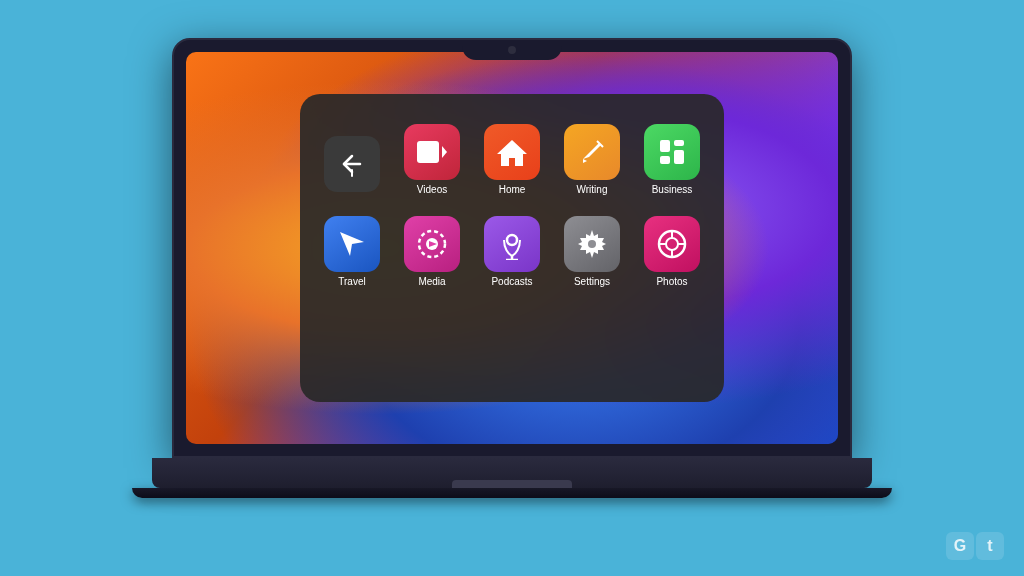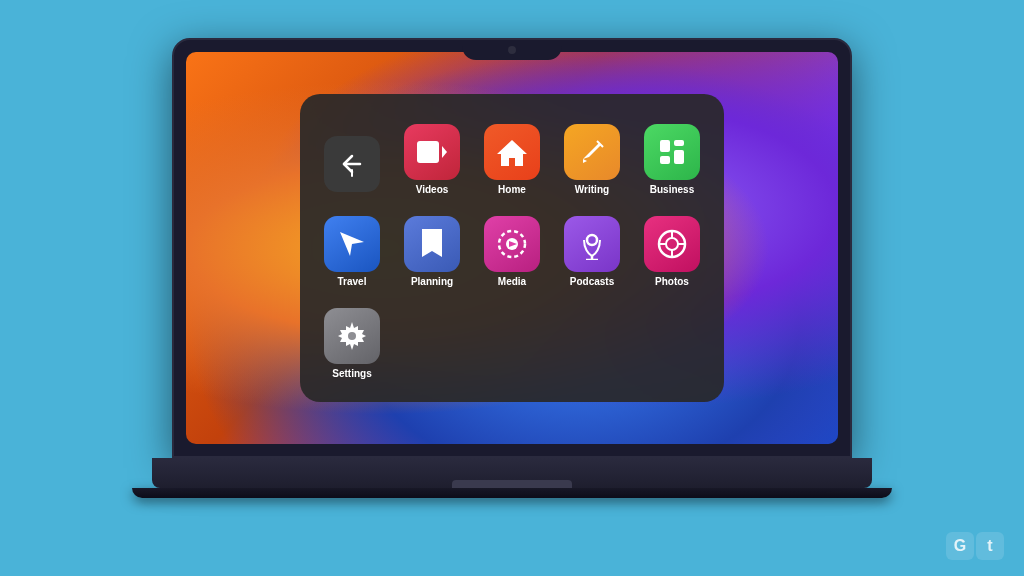--- a/index.html
+++ b/index.html
@@ -113,21 +113,21 @@
       margin-bottom: 4px;
       font-size: 26px;
       flex-shrink: 0;
     }
 
     .app-label {
       font-family: -apple-system, 'Helvetica Neue', Arial, sans-serif;
       font-size: 10px;
       color: #ffffff;
       text-align: center;
-      font-weight: 700;
+      font-weight: 400;
       line-height: 1.2;
     }
 
     
     .back-btn {
       background: #3a3a3a;
       border-radius: 13px;
     }
 
     
@@ -276,28 +276,20 @@
 
           <div class="app-item">
             <div class="app-icon icon-travel">
               <svg width="32" height="32" viewBox="0 0 32 32" fill="white">
                 <path d="M4 4 L14 28 L16 16 L28 14Z"></path>
               </svg>
             </div>
             <span class="app-label">Travel</span>
           </div>
 
-          <div class="app-item">
-            <div class="app-icon icon-planning">
-              <svg width="28" height="34" viewBox="0 0 28 34" fill="white">
-                <path d="M4 2 L24 2 L24 30 L14 24 L4 30 Z" rx="2"></path>
-              </svg>
-            </div>
-            <span class="app-label">Planning</span>
-          </div>
 
           <div class="app-item">
             <div class="app-icon icon-media">
               <svg width="32" height="32" viewBox="0 0 32 32" fill="none">
                 <circle cx="16" cy="16" r="13" stroke="white" stroke-width="2.5" stroke-dasharray="4 3"></circle>
                 <circle cx="16" cy="16" r="6" fill="white"></circle>
                 <polygon points="13,13 13,19 21,16" fill="#e040a8"></polygon>
               </svg>
             </div>
             <span class="app-label">Media</span>
@@ -309,45 +301,45 @@
                 <circle cx="16" cy="12" r="5" stroke="white" stroke-width="2.5" fill="none"></circle>
                 <path d="M8 12 C8 20 12 26 16 28 C20 26 24 20 24 12" stroke="white" stroke-width="2" fill="none"></path>
                 <line x1="16" y1="28" x2="16" y2="32" stroke="white" stroke-width="2.5"></line>
                 <line x1="10" y1="32" x2="22" y2="32" stroke="white" stroke-width="2.5"></line>
               </svg>
             </div>
             <span class="app-label">Podcasts</span>
           </div>
 
           <div class="app-item">
-            <div class="app-icon icon-photos">
-              <svg width="32" height="32" viewBox="0 0 32 32" fill="none">
-                <circle cx="16" cy="16" r="13" stroke="white" stroke-width="2.5" fill="none"></circle>
-                <circle cx="16" cy="16" r="6" stroke="white" stroke-width="2" fill="none"></circle>
-
-                <line x1="16" y1="3" x2="16" y2="10" stroke="white" stroke-width="2"></line>
-                <line x1="16" y1="22" x2="16" y2="29" stroke="white" stroke-width="2"></line>
-                <line x1="3" y1="16" x2="10" y2="16" stroke="white" stroke-width="2"></line>
-                <line x1="22" y1="16" x2="29" y2="16" stroke="white" stroke-width="2"></line>
-              </svg>
-            </div>
-            <span class="app-label">Photos</span>
-          </div>
-
-          <div class="app-item">
             <div class="app-icon icon-settings">
               <svg width="32" height="32" viewBox="0 0 32 32" fill="white">
                 <circle cx="16" cy="16" r="5"></circle>
                 <path d="M16 2 L18 8 L22 6 L22 10 L28 10 L26 14 L30 16 L26 18 L28 22 L22 22 L22 26 L18 24 L16 30 L14 24 L10 26 L10 22 L4 22 L6 18 L2 16 L6 14 L4 10 L10 10 L10 6 L14 8 Z" fill="white"></path>
                 <circle cx="16" cy="16" r="4" fill="#8e8e93"></circle>
               </svg>
             </div>
             <span class="app-label">Settings</span>
           </div>
 
+          <div class="app-item">
+            <div class="app-icon icon-photos">
+              <svg width="32" height="32" viewBox="0 0 32 32" fill="none">
+                <circle cx="16" cy="16" r="13" stroke="white" stroke-width="2.5" fill="none"></circle>
+                <circle cx="16" cy="16" r="6" stroke="white" stroke-width="2" fill="none"></circle>
+
+                <line x1="16" y1="3" x2="16" y2="10" stroke="white" stroke-width="2"></line>
+                <line x1="16" y1="22" x2="16" y2="29" stroke="white" stroke-width="2"></line>
+                <line x1="3" y1="16" x2="10" y2="16" stroke="white" stroke-width="2"></line>
+                <line x1="22" y1="16" x2="29" y2="16" stroke="white" stroke-width="2"></line>
+              </svg>
+            </div>
+            <span class="app-label">Photos</span>
+          </div>
+
 
         </div>
 
       </div>
     </div>
   </div>
 
   <div class="laptop-base"></div>
   <div class="laptop-hinge"></div>
 </div>

